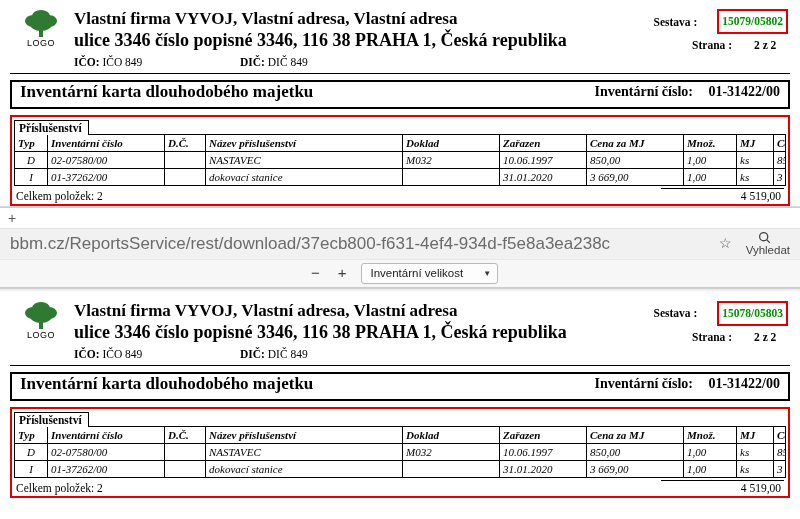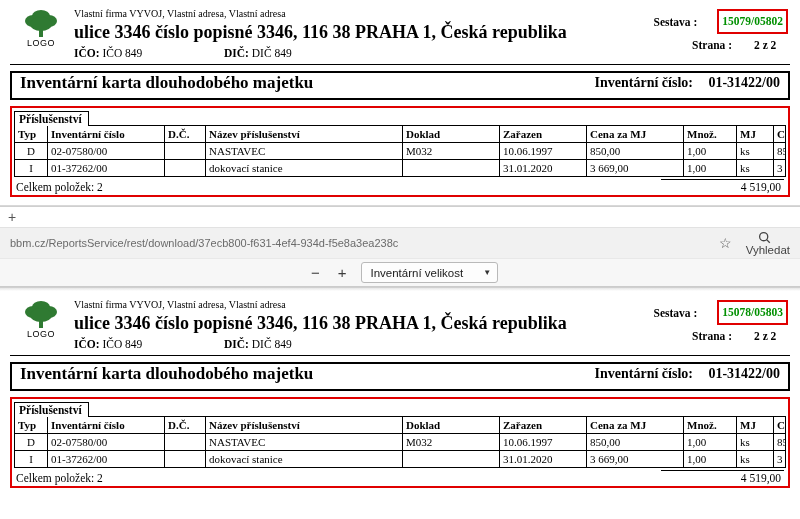--- a/index.html
+++ b/index.html
@@ -42,33 +42,34 @@
     font-family: "Liberation Sans", sans-serif;
     font-size: 9px;
     letter-spacing: 0.5px;
     margin-top: -1px;
   }
   .company-block {
     flex: 1 1 auto;
     padding-left: 4px;
   }
   .company-line1 {
-    font-weight: normal;
-    font-size: 10px;
+    font-weight: bold;
+    font-size: 17px;
     line-height: 1.25;
   }
   .company-line2 {
     font-weight: bold;
     font-size: 18px;
     line-height: 1.25;
   }
   .ids-line {
     margin-top: 4px;
     font-size: 11.5px;
     display: flex;
+    gap: 16px;
   }
   .ids-line .lbl { font-weight: bold; }
   .ids-line .ico-group { width: 150px; }
   .ids-line .dic-group { }
   .right-block {
     flex: 0 0 200px;
     text-align: right;
     padding-top: 1px;
   }
   .sestava-row {
@@ -117,21 +118,21 @@
   }
   .title-right {
     font-size: 14px;
     font-weight: bold;
     white-space: nowrap;
   }
   .title-right .num { margin-left: 12px; }
   
   .acc-wrap {
     position: relative;
-    margin: 6px 2px 8px 2px;
+    margin: 6px 2px 0 2px;
     border: 2px solid #e00000;
     padding: 2px 2px 2px 2px;
   }
   .acc-label {
     font-weight: bold;
     font-size: 11.5px;
     border: 1px solid #000;
     border-bottom: none;
     display: inline-block;
     padding: 1px 6px 1px 4px;
@@ -145,20 +146,21 @@
     font-size: 11px;
     table-layout: fixed;
   }
   table.acc th, table.acc td {
     border: 1px solid #000;
     padding: 1px 3px;
     font-weight: normal;
     line-height: 14px;
     white-space: nowrap;
     overflow: hidden;
+    font-style: italic;
   }
   table.acc thead th {
     font-weight: bold;
     text-align: left;
     font-size: 11px;
   }
   .c-typ    { width: 26px; text-align: center; }
   .c-inv    { width: 110px; }
   .c-dc     { width: 34px; }
   .c-nazev  { width: 190px; }
@@ -209,21 +211,21 @@
     background: #f1f1f1;
     display: flex;
     align-items: center;
     padding: 0 10px;
     border-top: 1px solid #e2e2e2;
   }
   .url-text {
     flex: 1 1 auto;
     color: #6b6b6b;
     font-family: "Liberation Sans", sans-serif;
-    font-size: 11px;
+    font-size: 17px;
     white-space: nowrap;
     overflow: hidden;
   }
   .star-icon {
     color: #555;
     font-size: 14px;
     margin: 0 14px 0 6px;
   }
   .search-group {
     display: flex;

